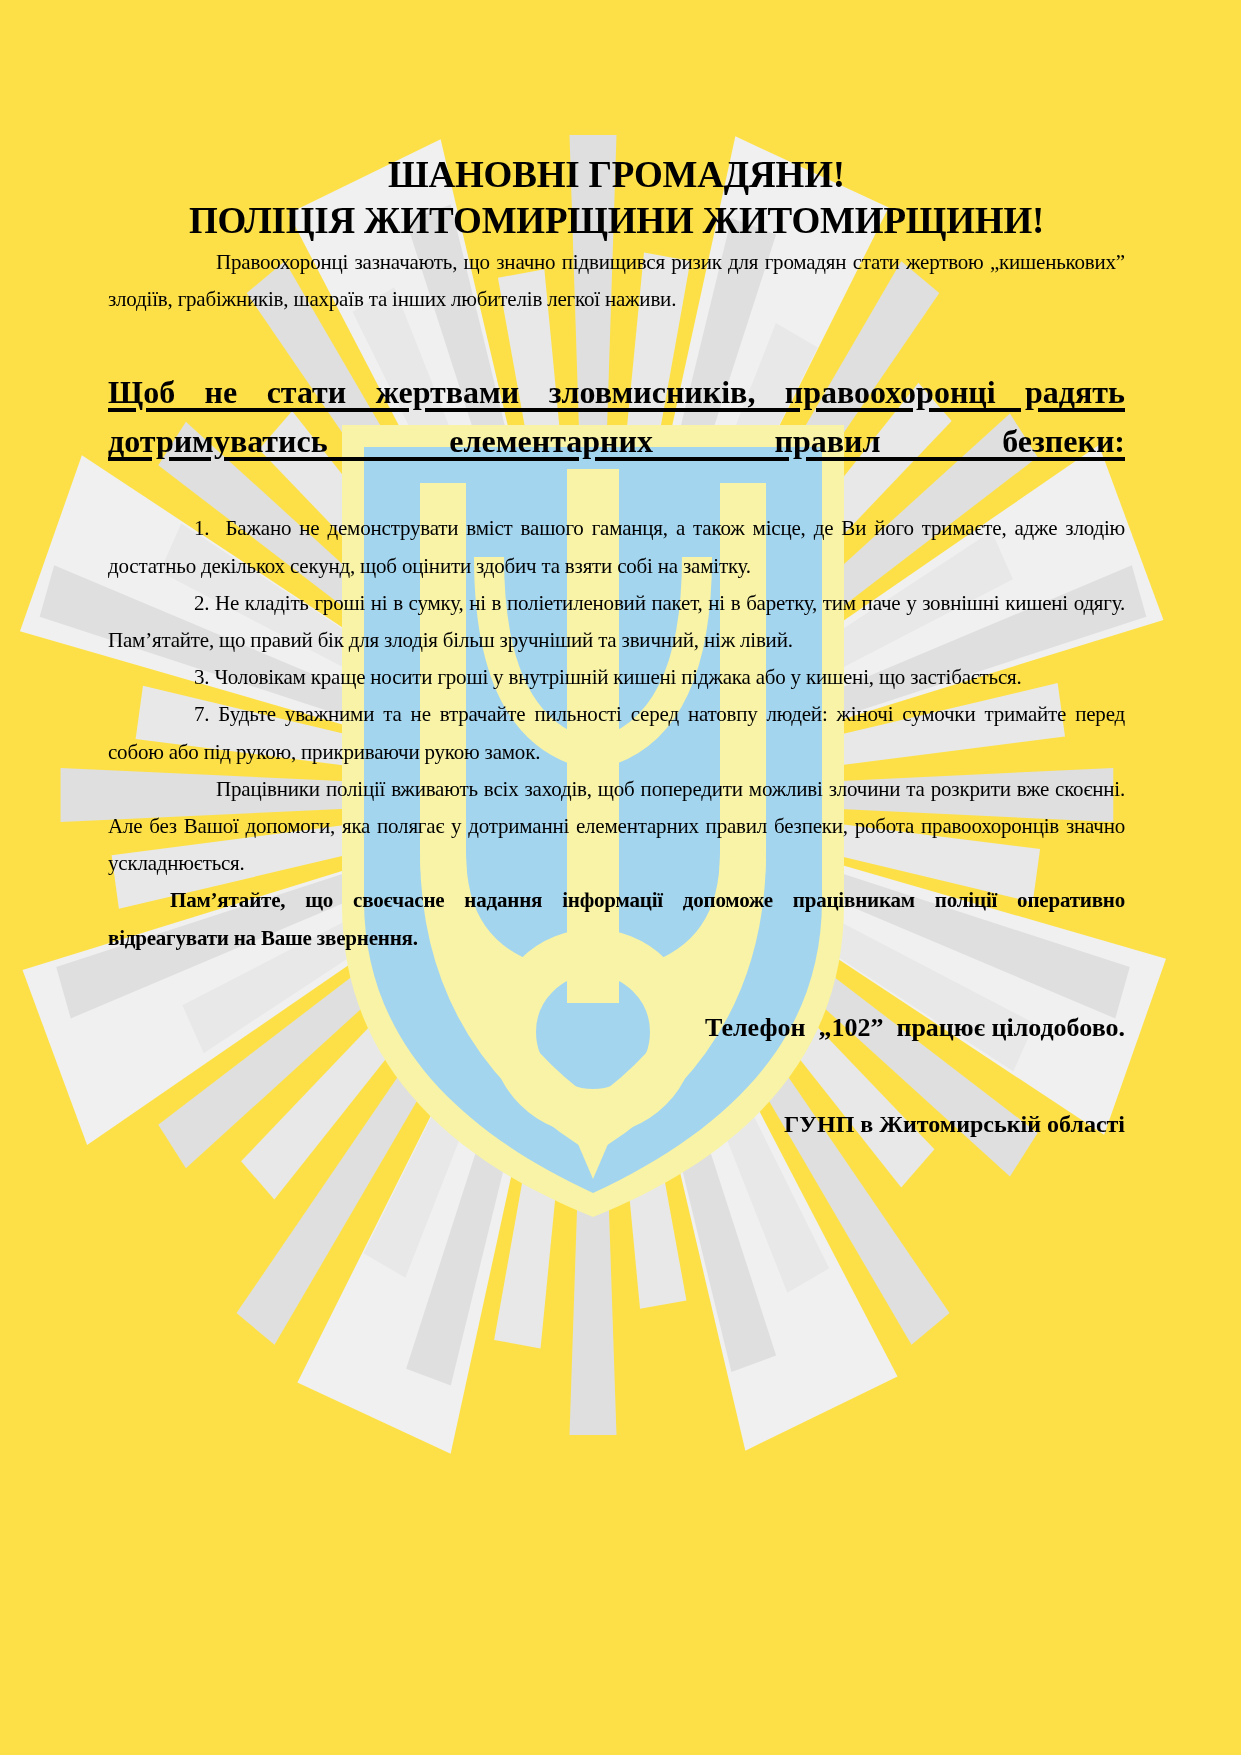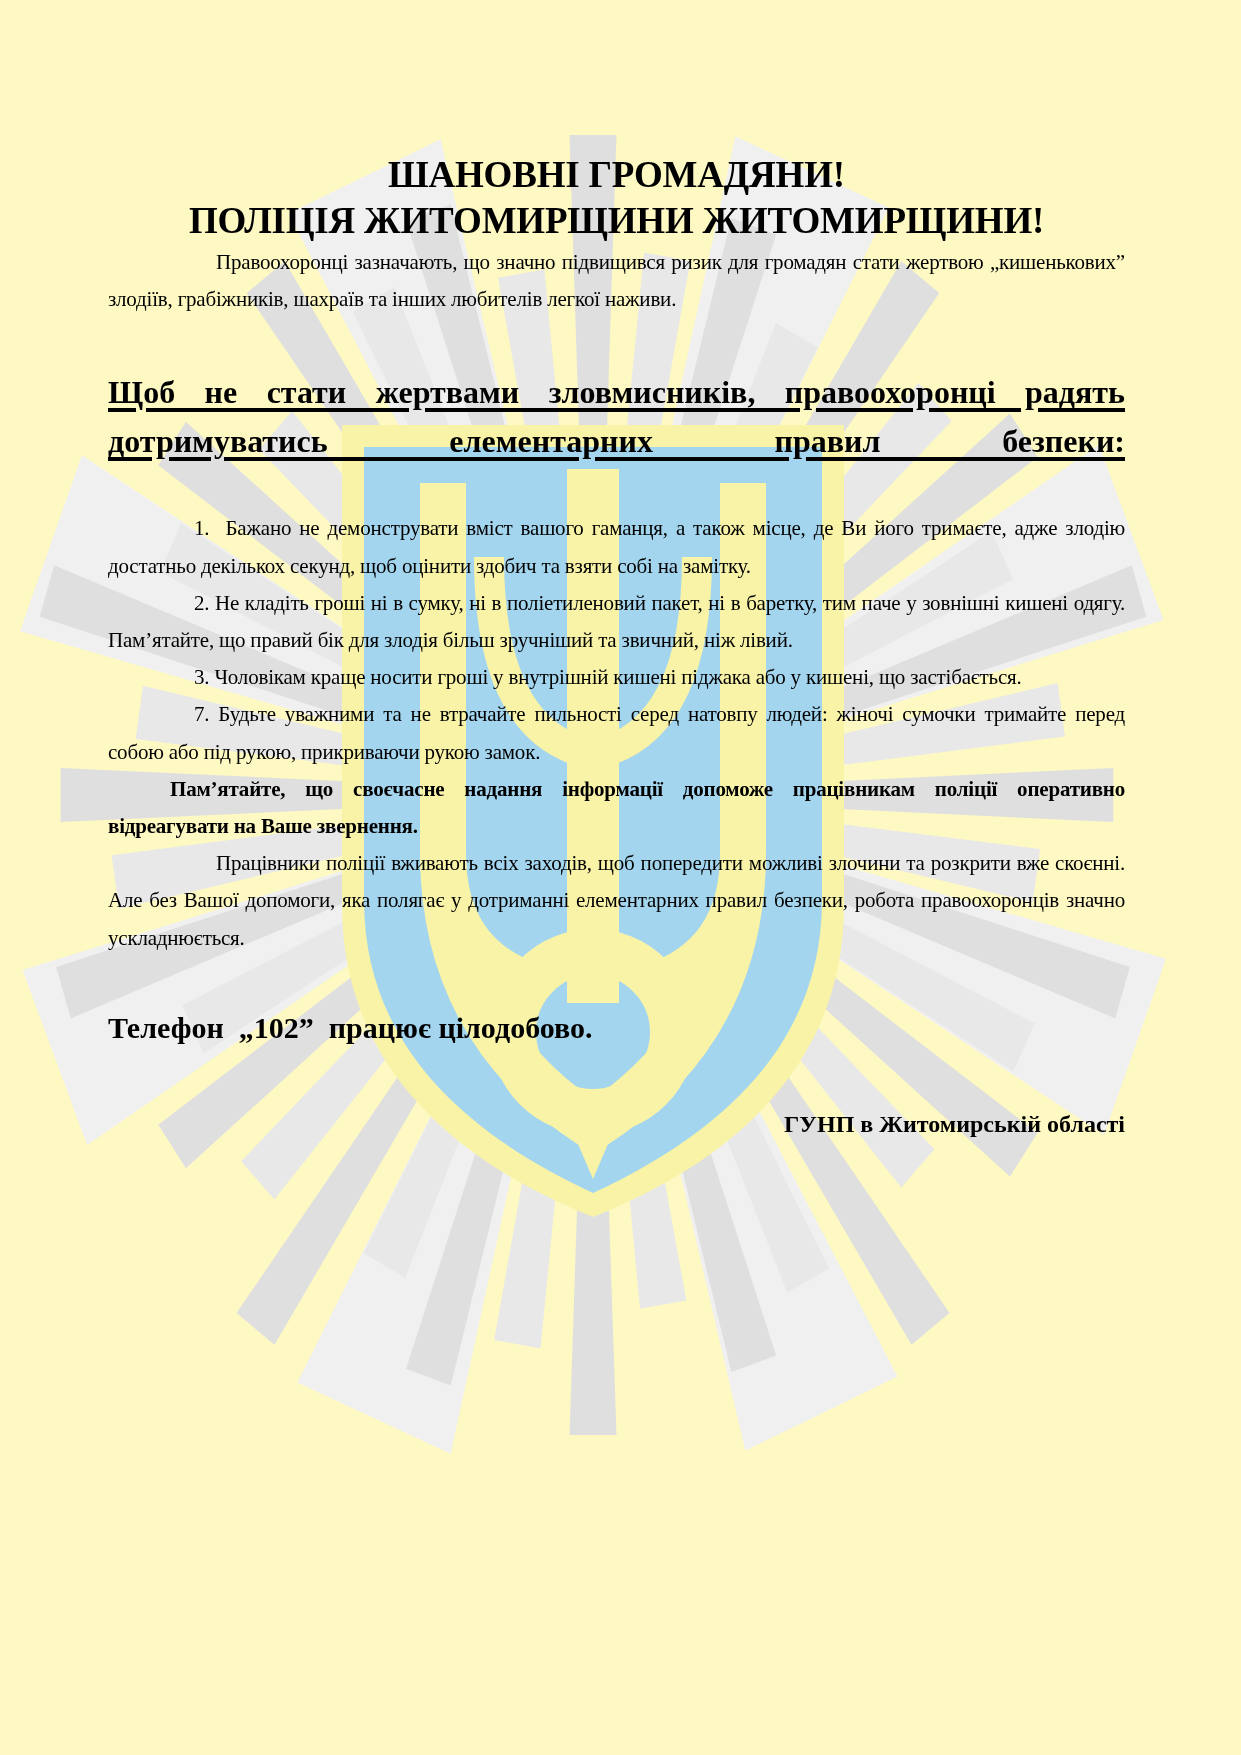--- a/index.html
+++ b/index.html
@@ -1,20 +1,20 @@
 <!DOCTYPE html>
 <html lang="uk"><head>
 <meta charset="utf-8">
 <style>
   html,body{margin:0;padding:0;background:#888;}
   .page{
     position:relative;
     width:1241px;height:1755px;
     margin:0 auto;
-    background:#fef9c3;
+    background:#fde047;
     overflow:hidden;
     font-family:"Liberation Serif","DejaVu Serif",serif;
     color:#000;
   }
   .watermark{
     position:absolute;left:0;top:0;width:1241px;height:1755px;
     z-index:0;pointer-events:none;
   }
   .content{
     position:relative;z-index:1;
@@ -47,23 +47,23 @@
   .rules p{text-indent:86px;}
   .outro{margin-top:52px;text-indent:108px;}
   .reminder{
     margin:48px 26px 0 30px;
     font-weight:bold;
     text-indent:62px;
     font-size:29.5px;
   }
   .phone-line{
     margin:52px 0 0 0;
-    text-align:left;
+    text-align:right;
     font-weight:bold;
-    font-size:30px;line-height:37px;
+    font-size:26px;line-height:37px;
   }
   .signature-line{
     margin:60px 0 0 0;
     text-align:right;
     font-weight:bold;
     font-size:24px;line-height:37px;
   }
 </style>
 </head>
 <body>
@@ -152,22 +152,22 @@
 
     <h2 class="safety-heading">Щоб не стати жертвами зловмисників, правоохоронці радять дотримуватись елементарних правил безпеки:</h2>
 
     <div class="rules">
       <p class="body-par">1.&nbsp;&nbsp;Бажано не демонструвати вміст вашого гаманця, а також місце, де Ви його тримаєте, адже злодію достатньо декількох секунд, щоб оцінити здобич та взяти собі на замітку.</p>
       <p class="body-par">2. Не кладіть гроші ні в сумку, ні в поліетиленовий пакет, ні в баретку, тим паче у зовнішні кишені одягу. Пам’ятайте, що правий бік для злодія більш зручніший та звичний, ніж лівий.</p>
       <p class="body-par">3. Чоловікам краще носити гроші у внутрішній кишені піджака або у кишені, що застібається.</p>
       <p class="body-par">7. Будьте уважними та не втрачайте пильності серед натовпу людей: жіночі сумочки тримайте перед собою або під рукою, прикриваючи рукою замок.</p>
     </div>
 
+    <p class="body-par outro">Працівники поліції вживають всіх заходів, щоб попередити можливі злочини та розкрити вже скоєнні. Але без Вашої допомоги, яка полягає у дотриманні елементарних правил безпеки, робота правоохоронців значно ускладнюється.</p>
+
     <p class="body-par reminder">Пам’ятайте, що своєчасне надання інформації допоможе працівникам поліції оперативно відреагувати на Ваше звернення.</p>
-
-    <p class="body-par outro">Працівники поліції вживають всіх заходів, щоб попередити можливі злочини та розкрити вже скоєнні. Але без Вашої допомоги, яка полягає у дотриманні елементарних правил безпеки, робота правоохоронців значно ускладнюється.</p>
 
     <p class="phone-line">Телефон &nbsp;„102”&nbsp; працює цілодобово.</p>
 
     <p class="signature-line">ГУНП в Житомирській області</p>
 
   </div>
 </div>
 
 </body></html>

